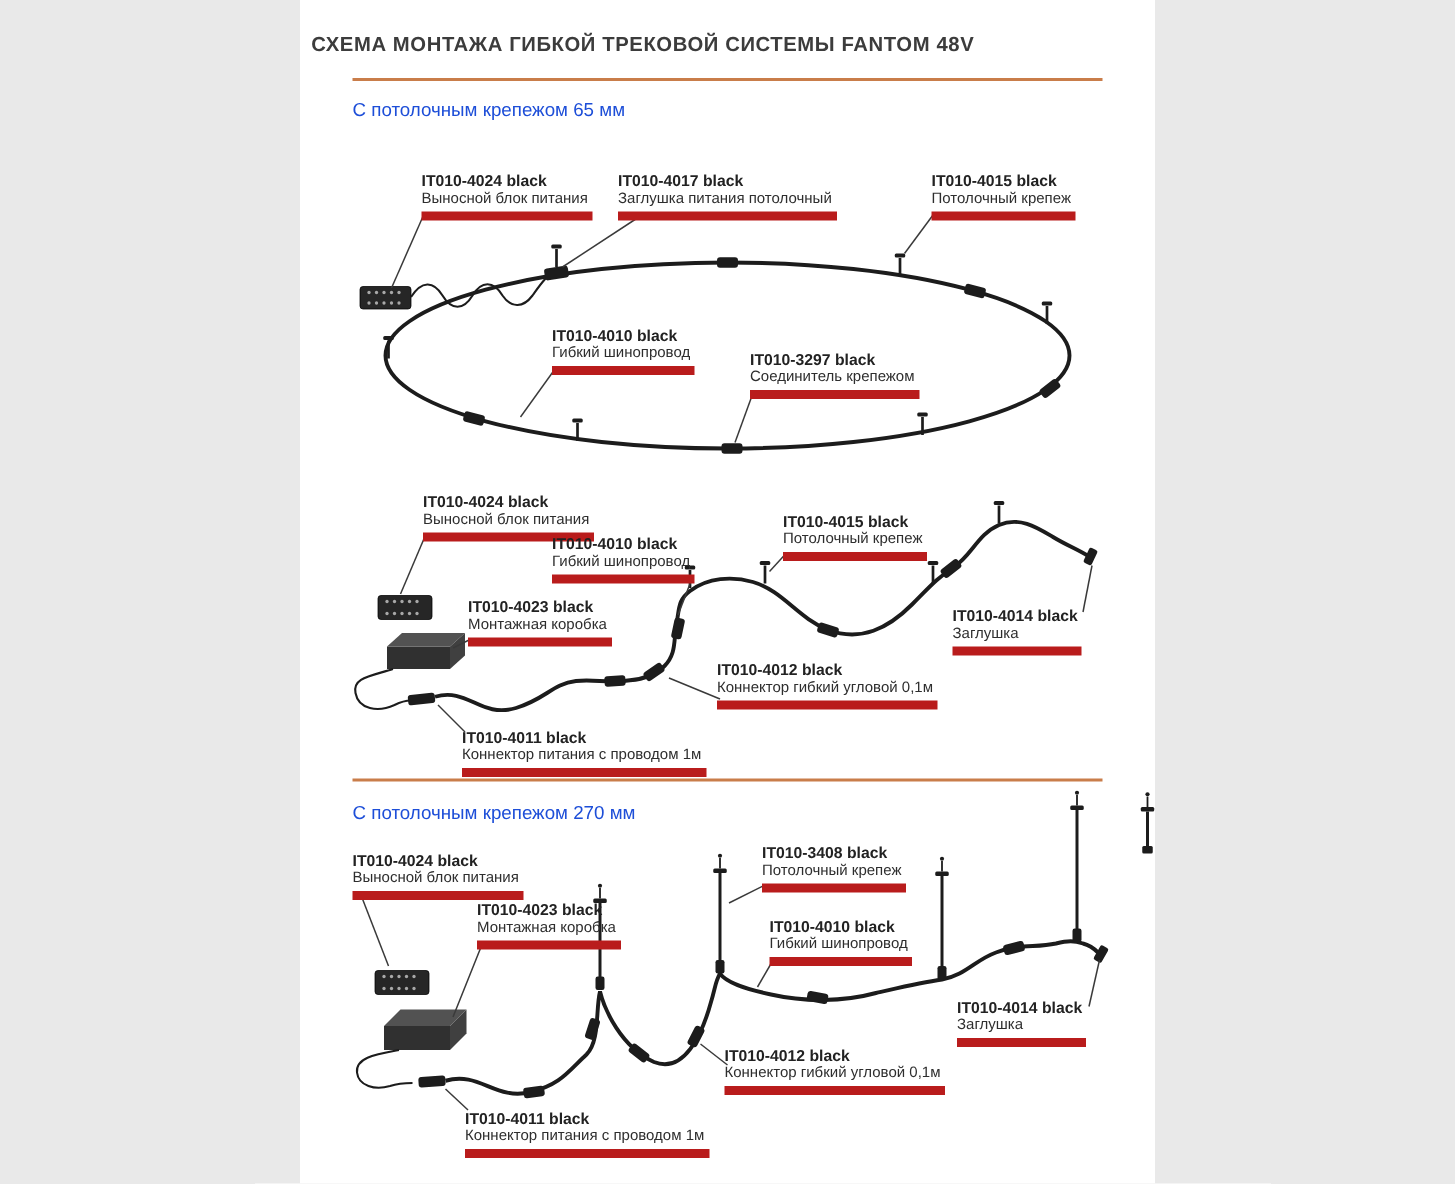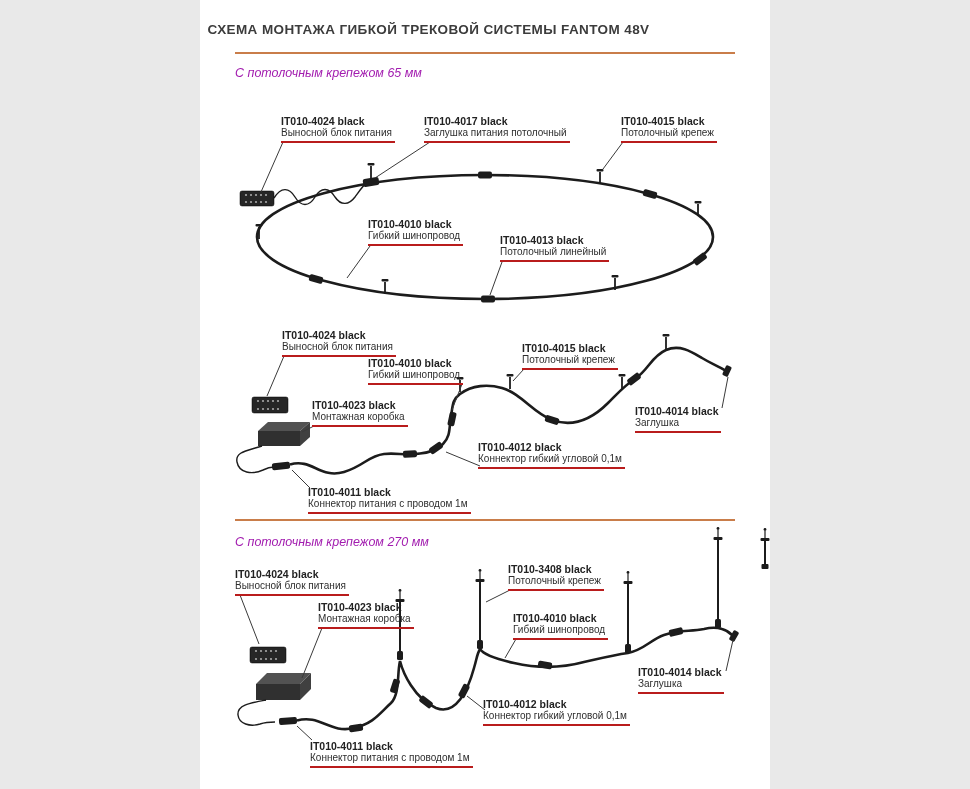--- a/index.html
+++ b/index.html
@@ -8,25 +8,25 @@
     background:#e9e9e9;
     font-family:"Liberation Sans", sans-serif;
     color:#2a2a2a;
   }
   .panel{position:absolute;left:200px;top:0;width:570px;height:789px;background:#ffffff;}
   .title{
     position:absolute;left:200px;top:22px;width:457px;margin:0;
     text-align:center;font-size:13.5px;font-weight:bold;letter-spacing:.4px;color:#3c3c3c;
   }
   .divider{position:absolute;left:235px;width:500px;height:2px;background:#c97d4a;}
-  .heading{position:absolute;font-size:12.5px;color:#a21caf;font-style:italic;}
+  .heading{position:absolute;font-size:12.5px;color:#1d4ed8;}
   .art{position:absolute;left:0;top:0;pointer-events:none;}
   .part-label{
     position:absolute;white-space:nowrap;
-    border-bottom:2px solid #b91c1c;padding:0 3px 2px 0;
+    border-bottom:6px solid #b91c1c;padding:0 3px 2px 0;
   }
   .part-label .code{font-size:10.5px;font-weight:bold;line-height:1.18;color:#222;}
   .part-label .desc{font-size:10px;line-height:1.18;color:#2e2e2e;}
 
   
   .track{fill:none;stroke:#1c1c1c;stroke-width:2.6;}
   .cord{fill:none;stroke:#1c1c1c;stroke-width:1.4;}
   .leader{stroke:#3a3a3a;stroke-width:1;}
   .psu{fill:#262626;stroke:#000;stroke-width:.5;}
   .dot{fill:#a8a8a8;}
@@ -241,35 +241,35 @@
     <line class="leader" x1="726" y1="671" x2="733" y2="640"></line>
     <line class="leader" x1="485" y1="710" x2="467" y2="696"></line>
     <line class="leader" x1="312" y1="740" x2="297" y2="726"></line>
   </g>
 </svg>
 
 <div class="part-label" style="left:281px;top:115px">
   <div class="code">IT010-4024 black</div>
   <div class="desc">Выносной блок питания</div>
 </div>
-<div class="part-label" style="left:424px;top:115px">
+<div class="part-label" style="left:412px;top:115px">
   <div class="code">IT010-4017 black</div>
   <div class="desc">Заглушка питания потолочный</div>
 </div>
 <div class="part-label" style="left:621px;top:115px">
   <div class="code">IT010-4015 black</div>
   <div class="desc">Потолочный крепеж</div>
 </div>
 <div class="part-label" style="left:368px;top:218px">
   <div class="code">IT010-4010 black</div>
   <div class="desc">Гибкий шинопровод</div>
 </div>
 <div class="part-label" style="left:500px;top:234px">
-  <div class="code">IT010-4013 black</div>
-  <div class="desc">Потолочный линейный</div>
+  <div class="code">IT010-3297 black</div>
+  <div class="desc">Соединитель крепежом</div>
 </div>
 <div class="part-label" style="left:282px;top:329px">
   <div class="code">IT010-4024 black</div>
   <div class="desc">Выносной блок питания</div>
 </div>
 <div class="part-label" style="left:368px;top:357px">
   <div class="code">IT010-4010 black</div>
   <div class="desc">Гибкий шинопровод</div>
 </div>
 <div class="part-label" style="left:522px;top:342px">

